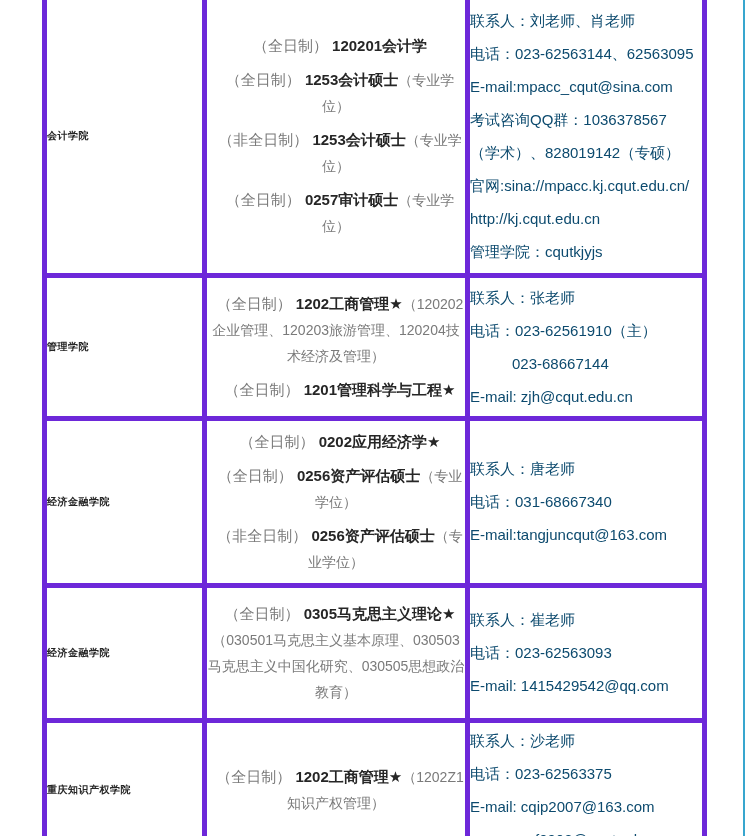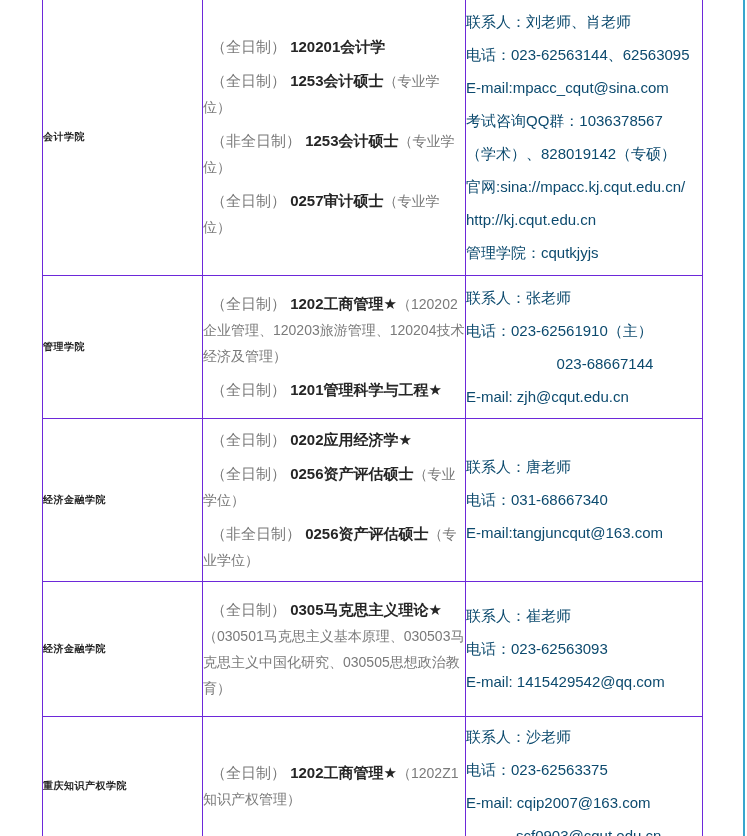--- a/index.html
+++ b/index.html
@@ -22,21 +22,21 @@
   }
   table.info-table {
     position: absolute;
     left: 42px;
     top: 0;
     width: 660px;
     border-collapse: collapse;
     table-layout: fixed;
   }
   table.info-table td {
-    border: 1px solid #6d28d9;
+    border: 5px solid #6d28d9;
     vertical-align: middle;
     padding: 0;
     overflow: hidden;
   }
   table.info-table tr:first-child td { border-top: none; }
 
   td.college-cell {
     width: 160px;
     padding-left: 10px;
     font-size: 10px;
@@ -52,32 +52,33 @@
     width: 237px;
     padding: 2px 4px 2px 7px;
   }
 
   .prog {
     font-size: 15px;
     line-height: 26px;
     margin: 8px 0;
     text-indent: 8px;
     color: #262626;
+    text-align: center;
   }
   .prog .mode  { color: #7a7a7a; }
   .prog .pname { font-weight: bold; color: #262626; }
   .prog .note  { color: #7a7a7a; font-size: 14px; }
 
   .cline {
     font-size: 15px;
     line-height: 33px;
     color: #0c4a6e;
     white-space: nowrap;
   }
-  .cline.ind1 { padding-left: 42px; text-align: center; }
+  .cline.ind1 { padding-left: 42px; }
   .cline.ind2 { padding-left: 50px; }
 
   tr.r1 td { height: 275px; }
   tr.r2 td { height: 143px; }
   tr.r3 td { height: 135px; }
   tr.r4 td { height: 135px; }
   tr.r5 td { height: 140px; }
 </style>
 </head>
 <body>

